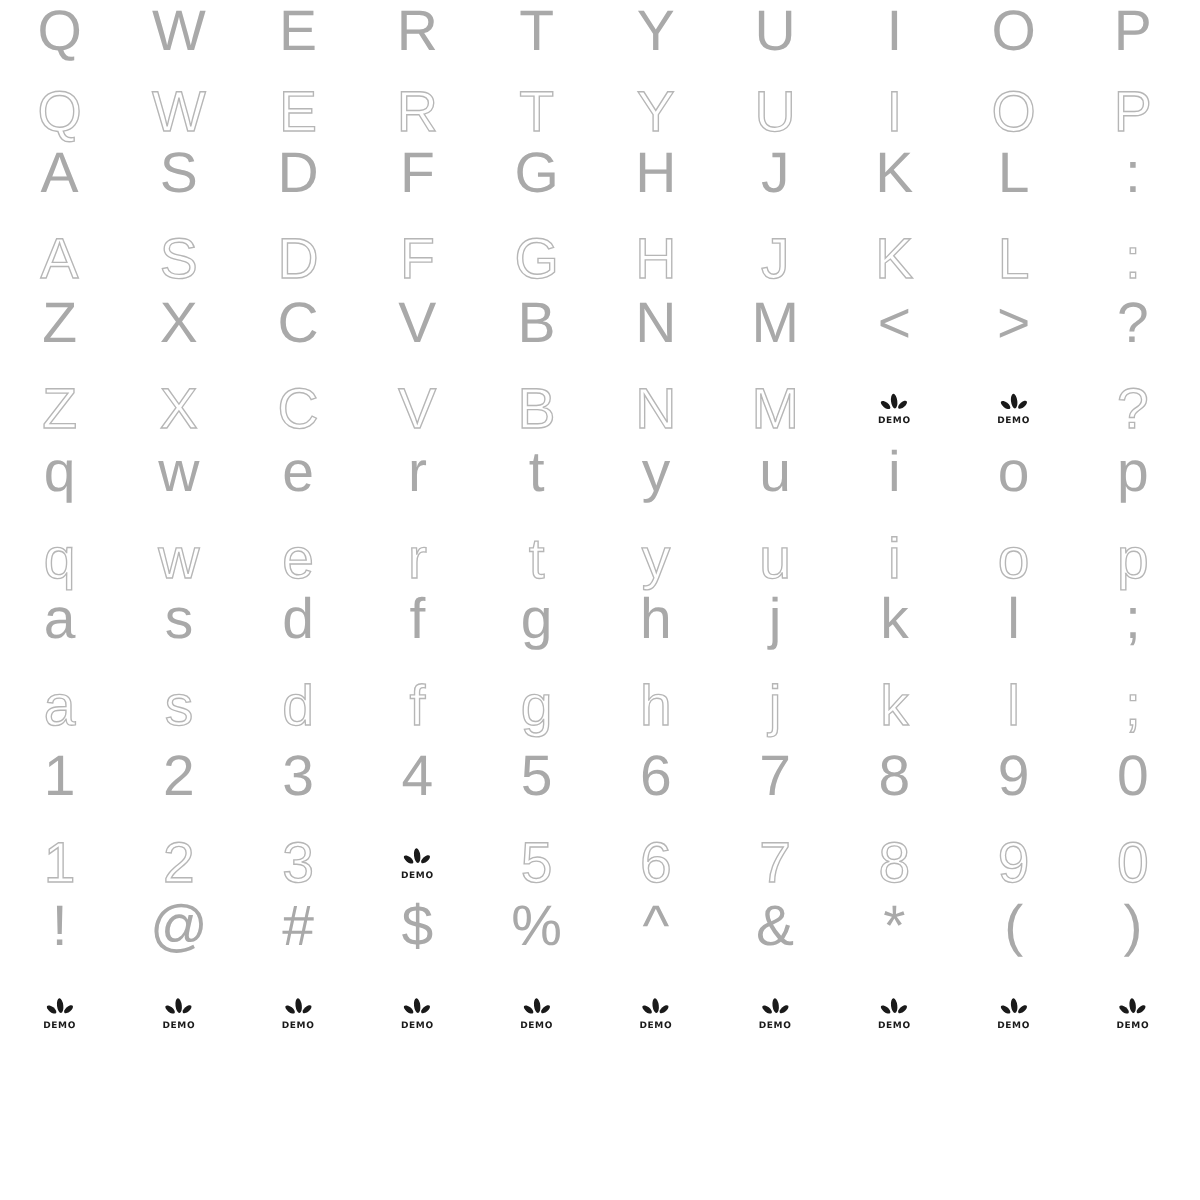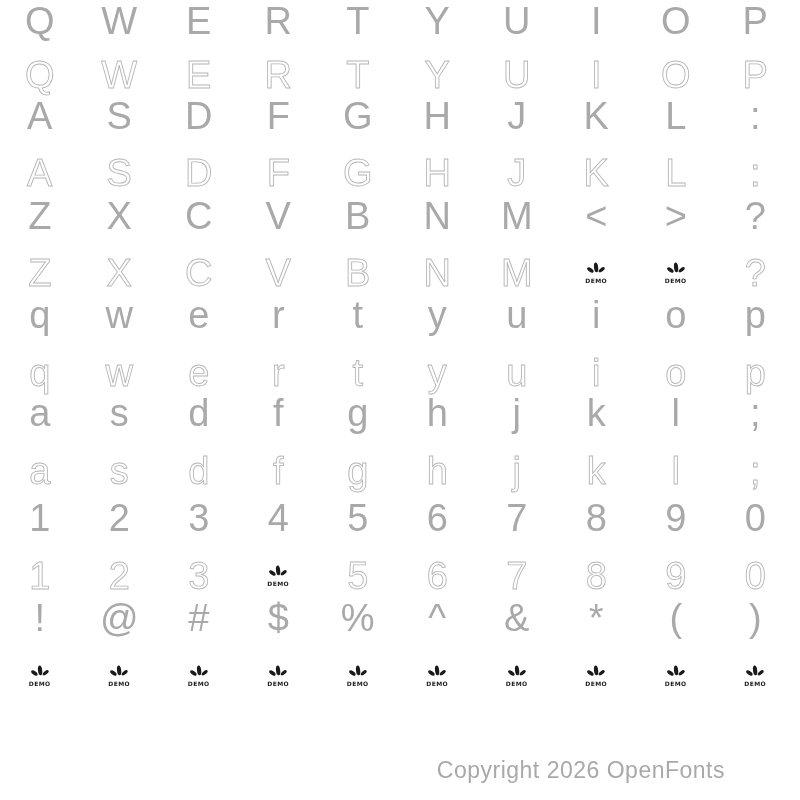--- a/index.html
+++ b/index.html
@@ -71,21 +71,20 @@
     font-size: 23px;
     letter-spacing: 0.5px;
     color: var(--medium-color, #a9a9a9);
     white-space: nowrap;
   }
 </style>
 </head>
 <body>
 
 <div id="sheet">
-  <div id="footer">Copyright 2026 OpenFonts</div>
 <div class="char-row medium" style="top: 1px;">
       <div class="cell">
         <span class="glyph">Q</span>
       </div>
       <div class="cell">
         <span class="glyph">W</span>
       </div>
       <div class="cell">
         <span class="glyph">E</span>
       </div>

